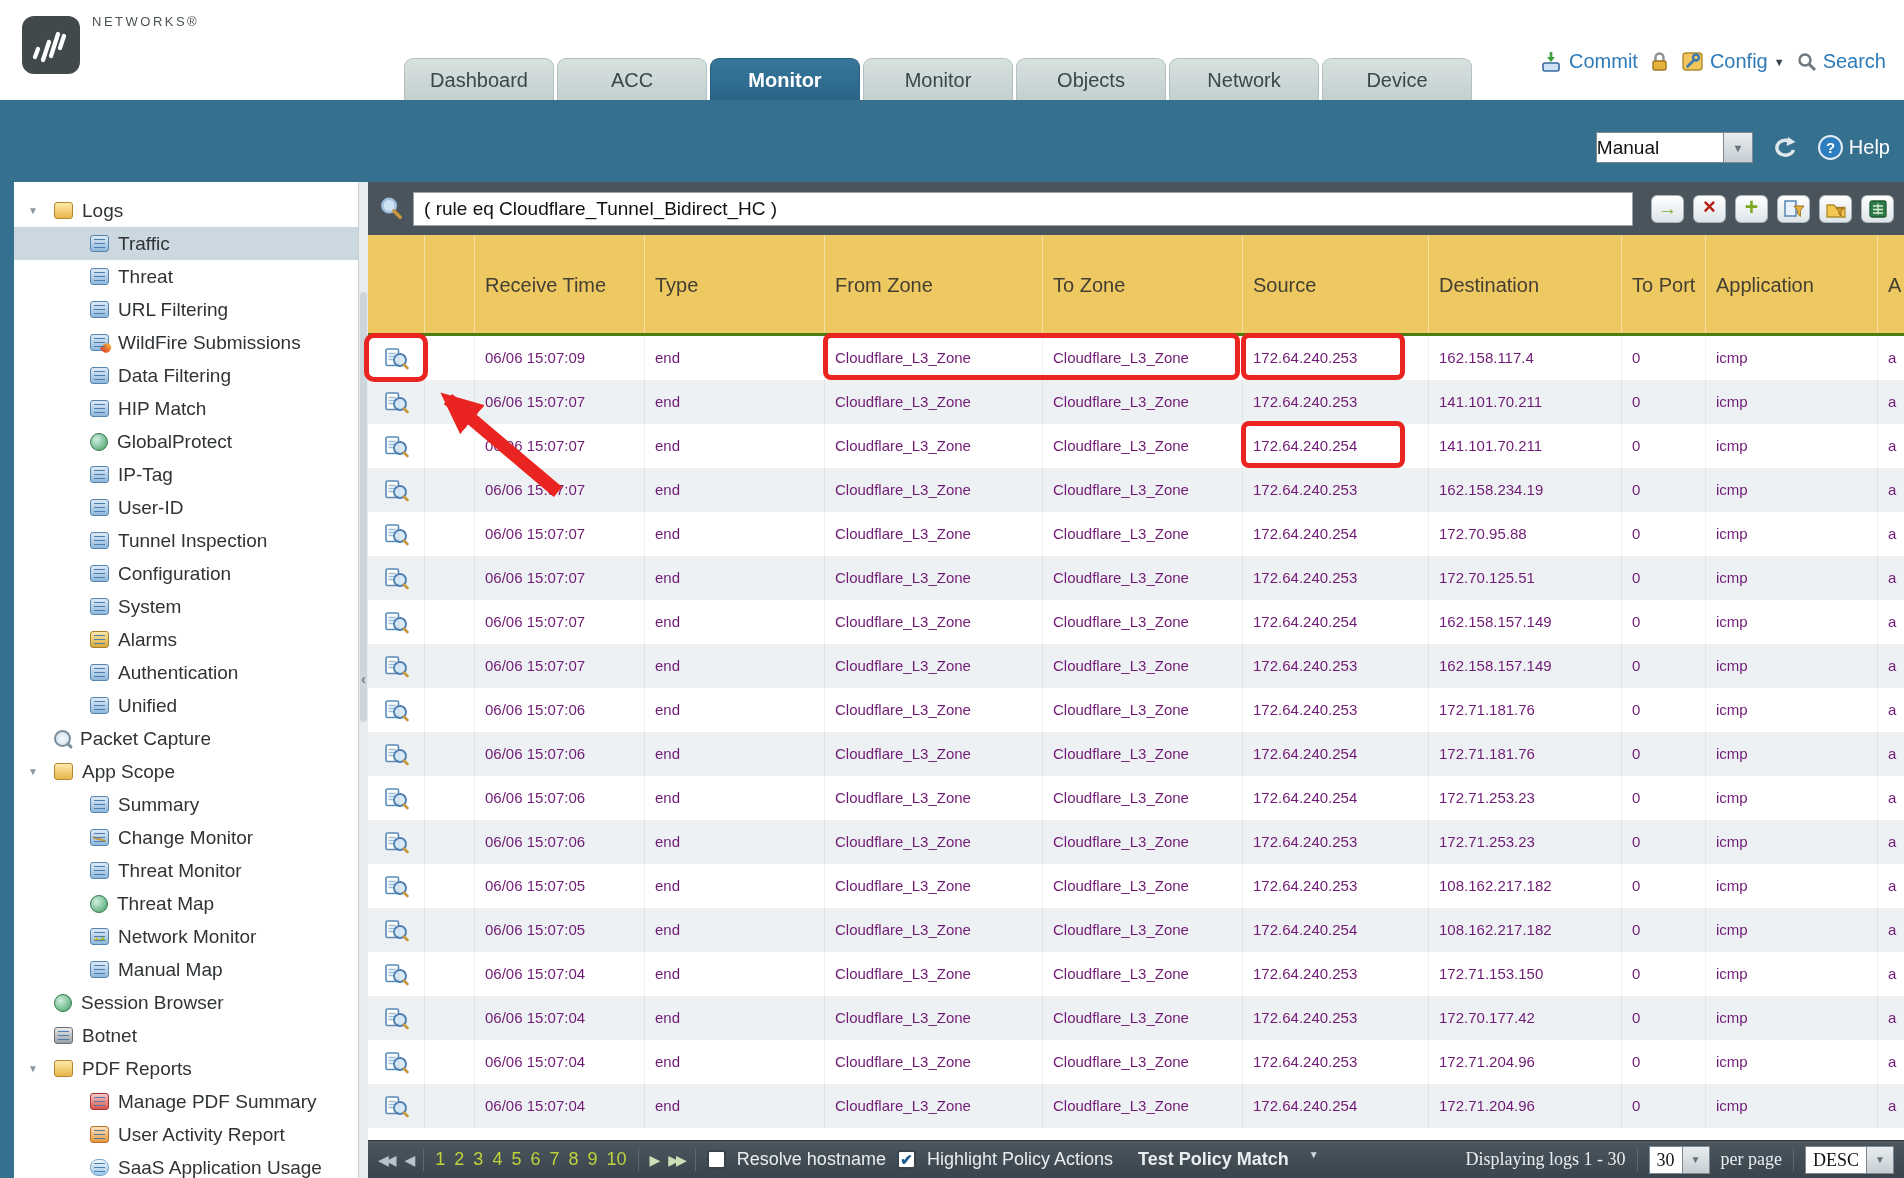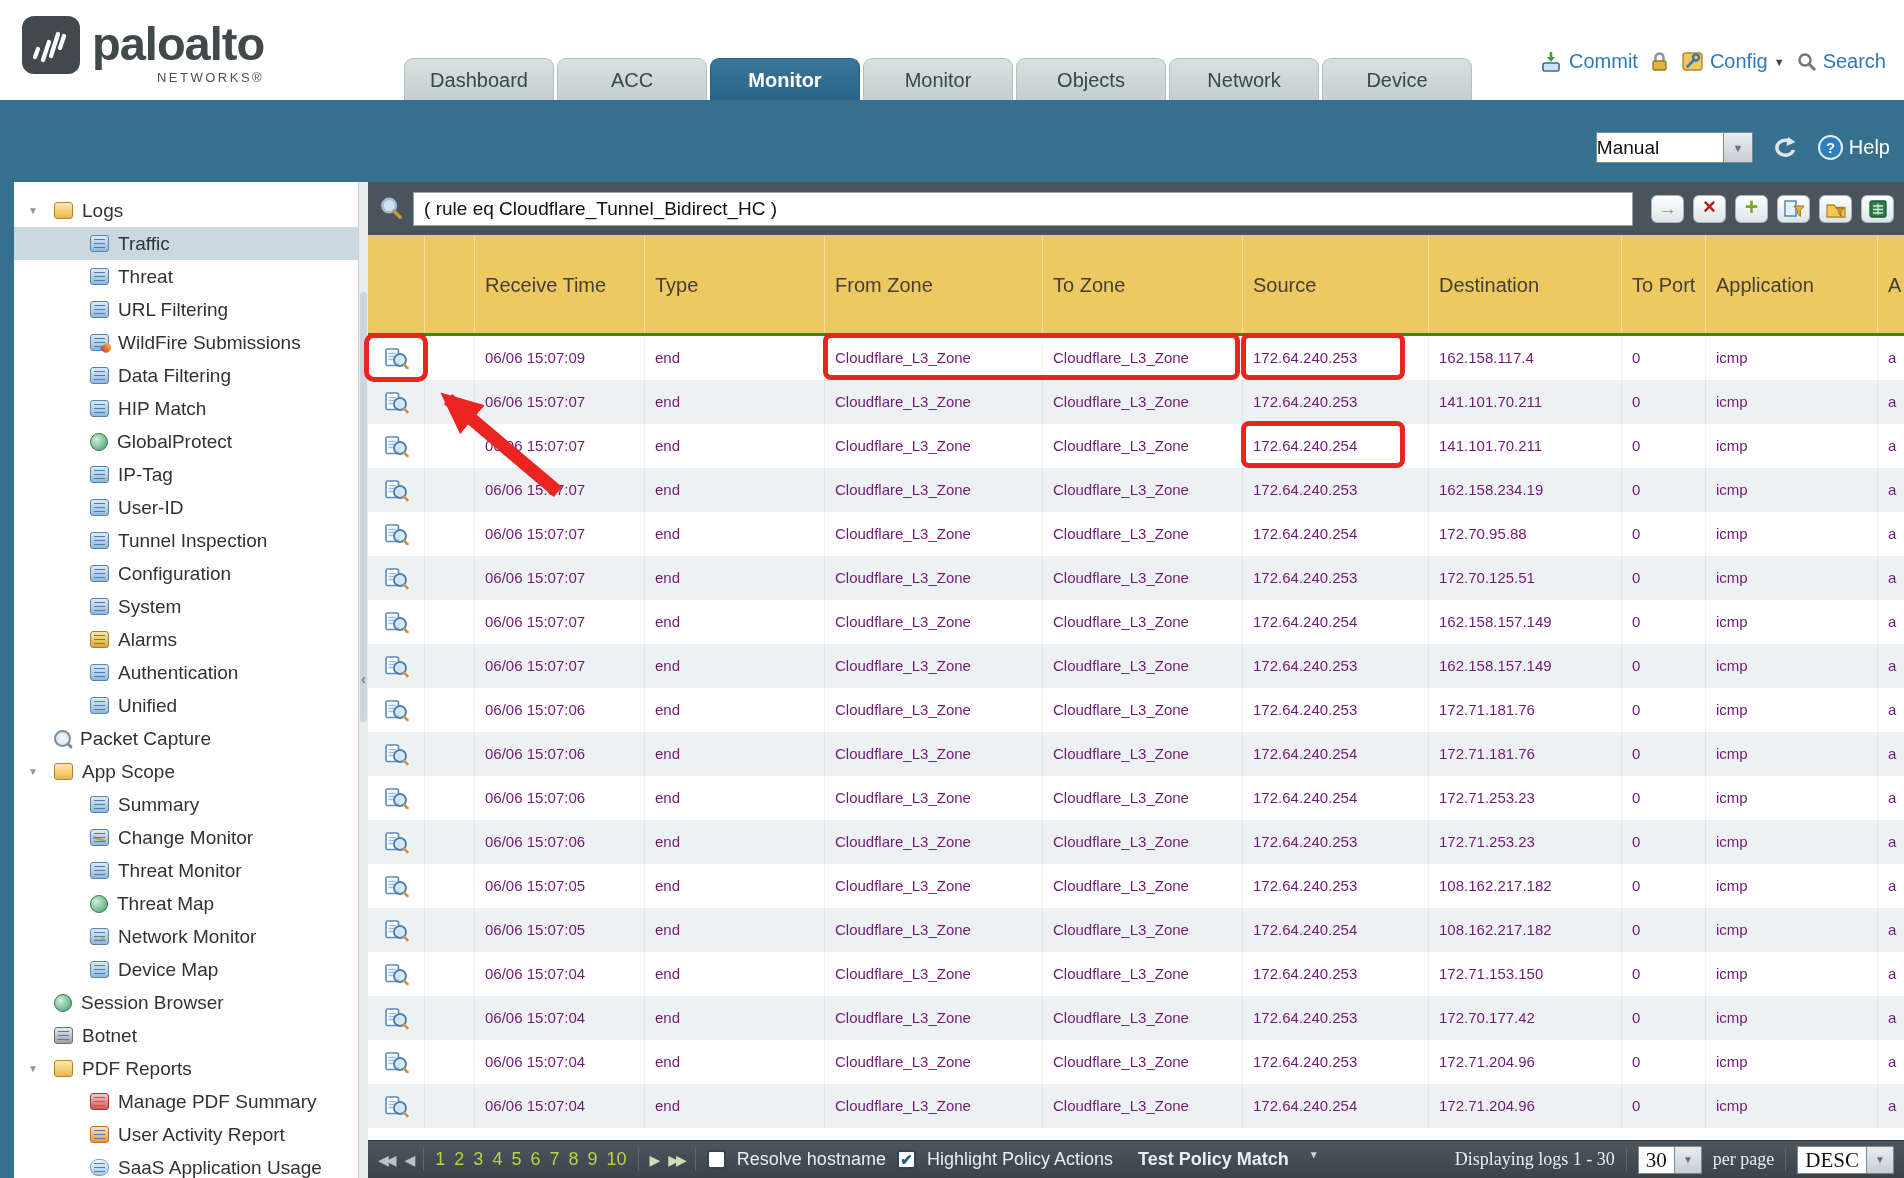--- a/index.html
+++ b/index.html
@@ -100,21 +100,21 @@
   .navarr.fwd{color:#cfe0b8;}
   .pages{display:flex;gap:9px;color:#bfd23a;}
   .pg{cursor:pointer;}
   .vsep{width:1px;height:23px;background:#5d686f;flex:none;}
   .cbx{width:19px;height:19px;background:#fff;border:2px solid #39434b;border-radius:3px;flex:none;cursor:pointer;
        display:flex;align-items:center;justify-content:center;font-size:15px;font-weight:bold;color:#1d5d8f;}
   .footer .right{margin-left:auto;display:flex;align-items:center;gap:11px;font-family:Liberation Serif, serif;}
   .dd-label{display:flex;align-items:flex-start;gap:20px;cursor:pointer;font-weight:bold;}
   .dd-label .caret{color:#cfd8dd;font-size:10px;}
   .fselect{display:flex;flex:none;}
-  .fselect .val{background:#fff;color:#111;height:28px;line-height:26px;border:1px solid #7d8890;padding:0 7px;font-size:21px;}
+  .fselect .val{background:#fff;color:#111;height:28px;line-height:26px;border:1px solid #7d8890;padding:0 7px;font-size:18px;}
   .fselect .btn{width:27px;height:28px;background:linear-gradient(#e9edef,#c6ced3);border:1px solid #7d8890;border-left:none;
                 display:flex;align-items:center;justify-content:center;font-size:10px;color:#66727a;cursor:pointer;}
 
   
   .overlay{position:absolute;inset:0;pointer-events:none;z-index:40;}
   .rbox{position:absolute;border:5px solid #ea2420;border-radius:10px;}
 </style>
 </head>
 <body>
 
@@ -125,21 +125,20 @@
       <svg width="58" height="58" viewBox="0 0 58 58">
         <rect width="58" height="58" rx="12" fill="#41494d"></rect>
         <g stroke="#fff" stroke-width="4.2" stroke-linecap="round">
           <line x1="13" y1="41" x2="16" y2="33"></line>
           <line x1="21" y1="44" x2="27" y2="26"></line>
           <line x1="29" y1="40" x2="36" y2="18"></line>
           <line x1="38" y1="32" x2="42" y2="20"></line>
         </g>
       </svg>
       <div class="logo-text">
-        <div class="logo-name">paloalto</div>
         <div class="logo-sub">NETWORKS®</div>
       </div>
     </div>
 
     <nav class="tabs">
       <div class="tab">Dashboard</div>
         <div class="tab">ACC</div>
         <div class="tab active">Monitor</div>
         <div class="tab">Monitor</div>
         <div class="tab">Objects</div>
@@ -314,21 +313,21 @@
           <span class="lbl">Threat Map</span>
         </div>
         <div class="sitem lvl1">
           <span class="tri"></span>
           <span class="si i-netmon"></span>
           <span class="lbl">Network Monitor</span>
         </div>
         <div class="sitem lvl1">
           <span class="tri"></span>
           <span class="si i-trafficmap"></span>
-          <span class="lbl">Device Map</span>
+          <span class="lbl">Manual Map</span>
         </div>
         <div class="sitem lvl0">
           <span class="tri"></span>
           <span class="si i-session"></span>
           <span class="lbl">Session Browser</span>
         </div>
         <div class="sitem lvl0">
           <span class="tri"></span>
           <span class="si i-botnet"></span>
           <span class="lbl">Botnet</span>

